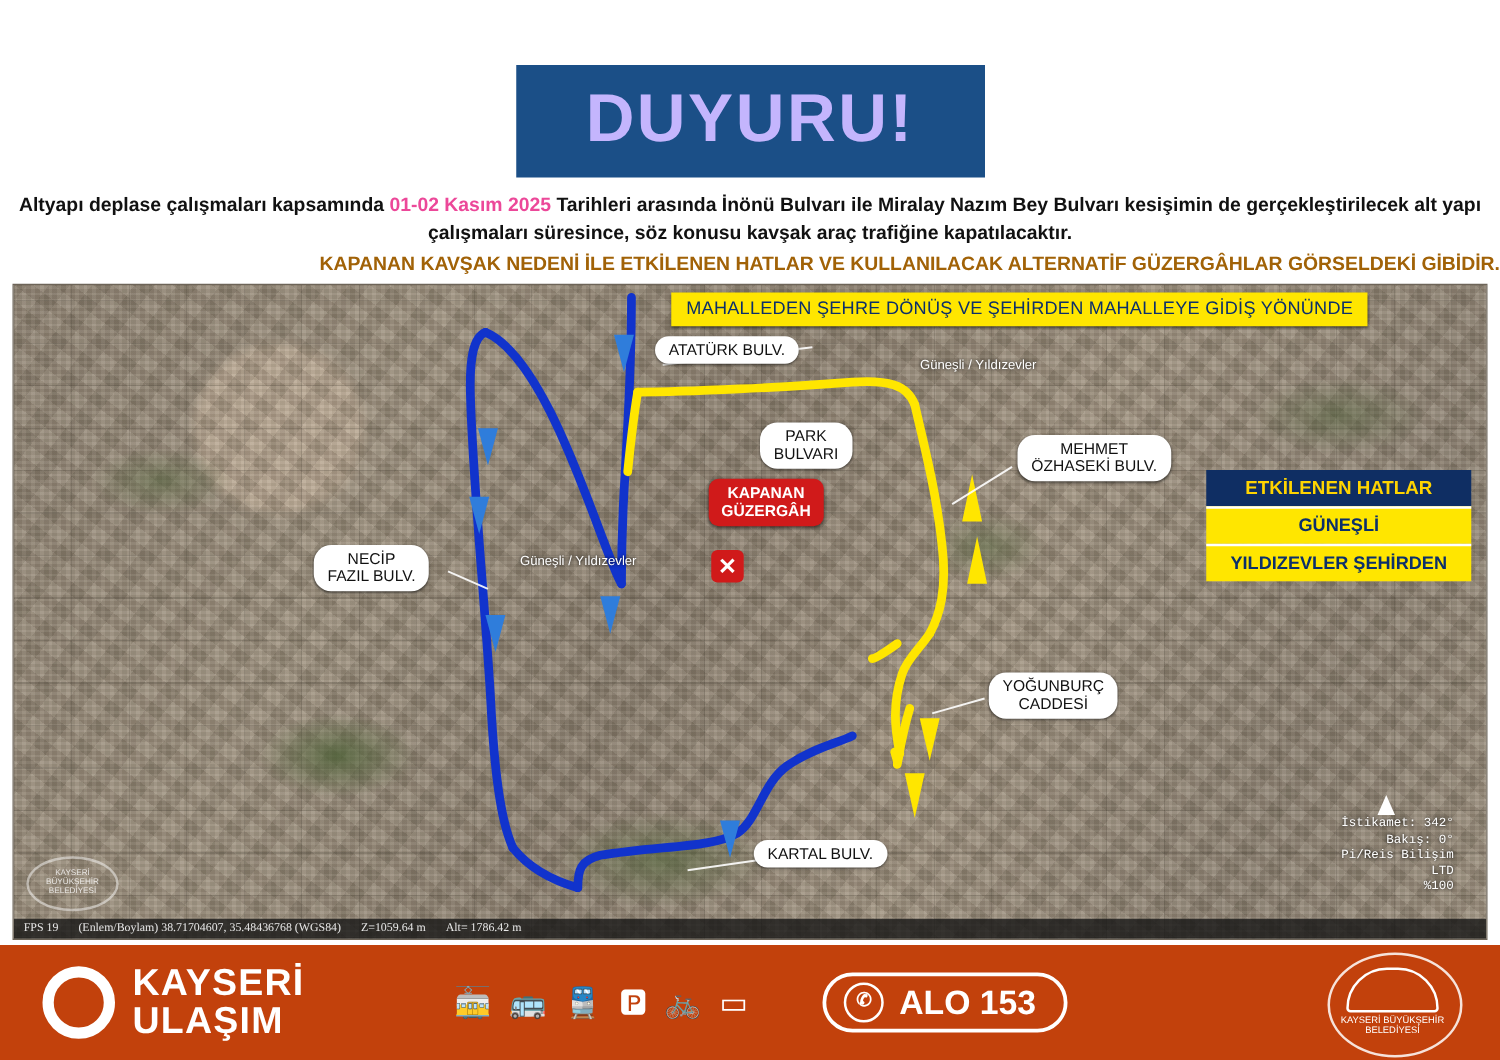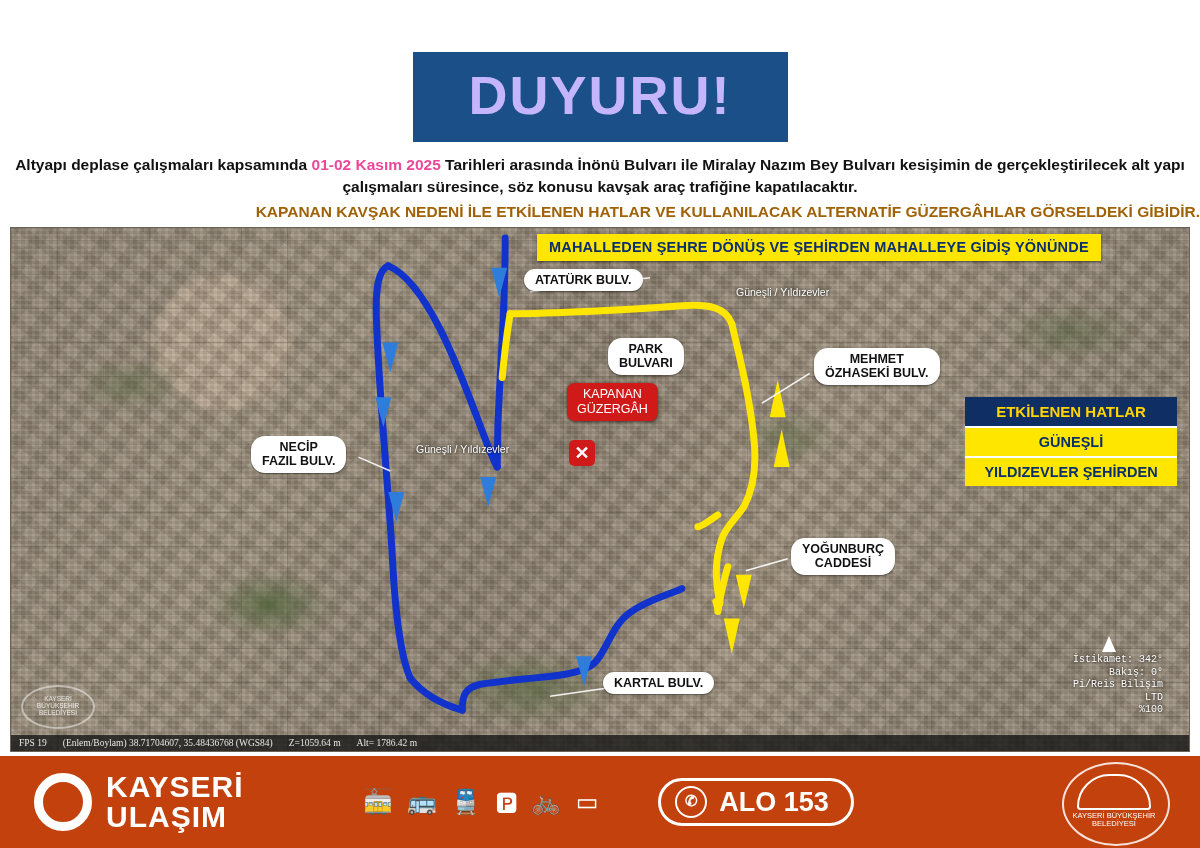--- a/index.html
+++ b/index.html
@@ -99,42 +99,42 @@
     width: 100%;
     height: 100%;
   }
 
   
   .chip {
     position: absolute;
     background: #ffffff;
     color: #111111;
     font-size: 12.5px;
-    font-weight: bold;
+    font-weight: normal;
     border-radius: 14px;
     padding: 4px 11px;
     line-height: 1.15;
     text-align: center;
     white-space: pre-line;
     box-shadow: 0 1px 2px rgba(0,0,0,.5);
   }
   .chip.yellowbar {
     background: #ffe600;
     color: #0b2f6b;
     border-radius: 0;
     font-size: 14.5px;
     padding: 5px 12px;
     letter-spacing: .2px;
   }
   .redchip {
     position: absolute;
     background: #d01a1a;
     color: #ffffff;
     font-size: 12.5px;
-    font-weight: normal;
+    font-weight: bold;
     border-radius: 8px;
     padding: 4px 10px;
     text-align: center;
     line-height: 1.2;
     white-space: pre-line;
     box-shadow: 0 1px 3px rgba(0,0,0,.55);
   }
   .xmark {
     position: absolute;
     width: 26px; height: 26px;
@@ -153,21 +153,20 @@
     top: 148px;
     width: 212px;
     text-align: center;
   }
   .legend .l-title {
     background: #0f2e63;
     color: #ffd400;
     font-weight: bold;
     font-size: 15px;
     padding: 6px 4px;
-    margin-top: 21px;
   }
   .legend .l-row {
     background: #ffe600;
     color: #0b2f6b;
     font-weight: bold;
     font-size: 14.5px;
     padding: 6px 4px;
     border-top: 2px solid #ffffff;
   }
 

